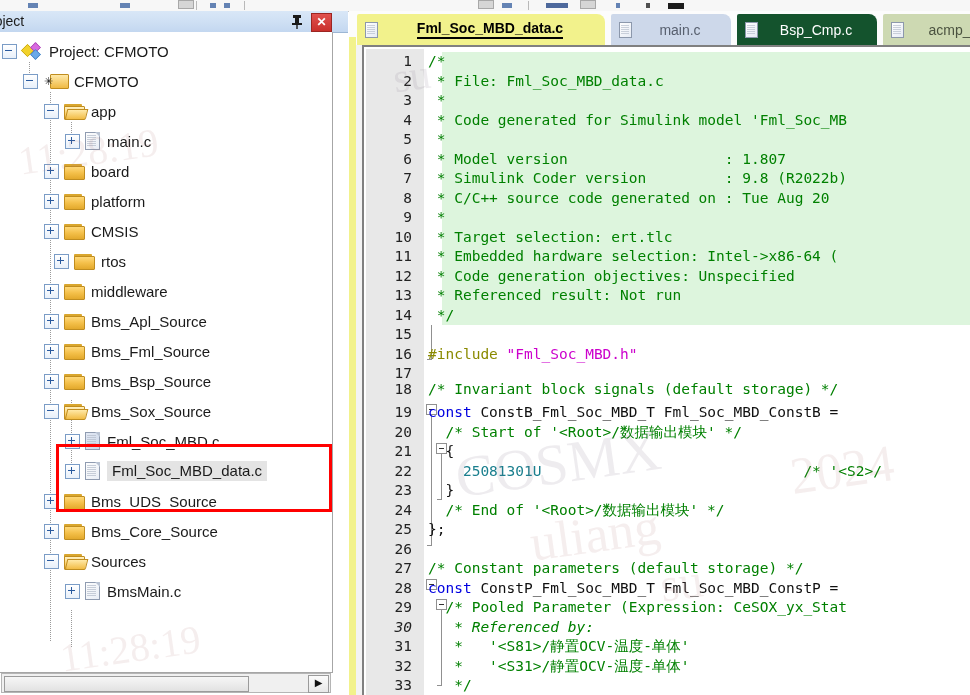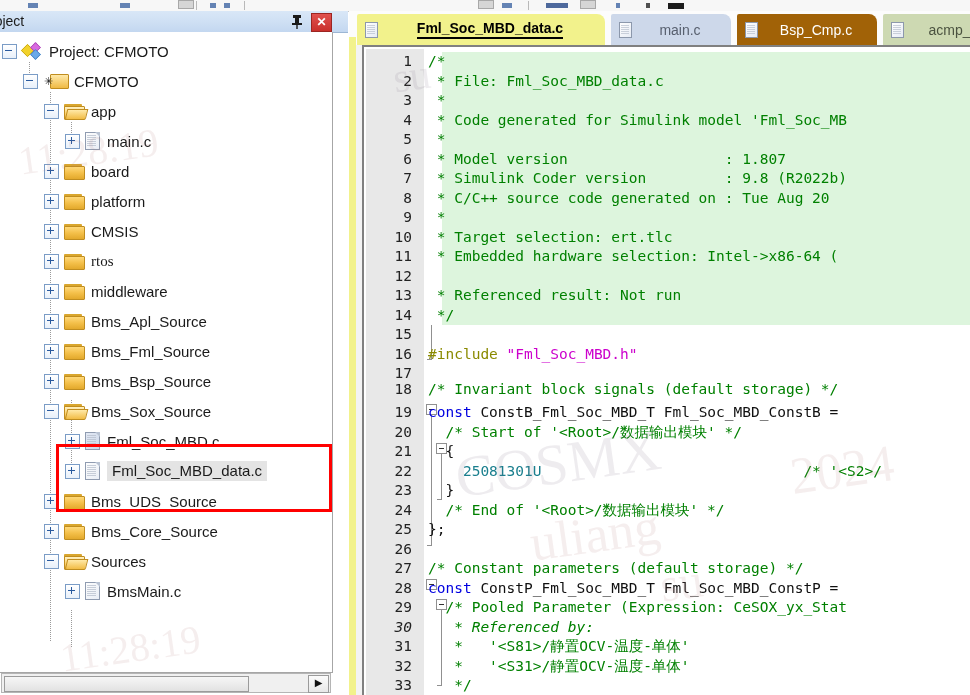--- a/index.html
+++ b/index.html
@@ -295,21 +295,21 @@
     opacity:.7;
   }
   .tab.active { background: #f2f28c; }
   .tab.active .lbl {
     color: #000; font-weight: bold;
     border-bottom: 2px solid #000;
     padding-bottom: 1px;
   }
   .tab.t-blue { background: #cdd8ea; }
   .tab.t-blue .lbl { color: #575f6e; }
-  .tab.t-orange { background: #a16207; }
+  .tab.t-orange { background: #14532d; }
   .tab.t-orange .lbl { color: #ffffff; }
   .tab.t-green { background: #cdd9b2; }
   .tab.t-green .lbl { color: #4b5340; }
 
   .code-area {
     position: absolute; left: 13px; top: 34px;
     width: 608px; height: 650px;
     background: #ffffff;
     border-left: 2px solid #808080;
     border-top: 2px solid #808080;
@@ -492,21 +492,21 @@
             <span class="lbl">platform</span>
           </div>
           <div class="tree-row" style="top: 184px; left: 44px;">
             <div class="expander plus"></div>
             <div class="ico folder">
               <div class="tab"></div>
               <div class="body"></div>
             </div>
             <span class="lbl">CMSIS</span>
           </div>
-          <div class="tree-row" style="top: 214px; left: 44px; font-family: Liberation Serif, serif;">
+          <div class="tree-row" style="top: 214px; left: 54px;">
             <div class="expander plus"></div>
             <div class="ico folder">
               <div class="tab"></div>
               <div class="body"></div>
             </div>
             <span class="lbl">rtos</span>
           </div>
           <div class="tree-row" style="top: 244px; left: 44px;">
             <div class="expander plus"></div>
             <div class="ico folder">
@@ -670,21 +670,21 @@
           <div class="cl hl-comment" style="top: 22.5px; background: linear-gradient(to right, rgb(232, 232, 232) 0px, rgb(232, 232, 232) 58px, rgb(255, 255, 255) 58px, rgb(255, 255, 255) 76px, rgb(221, 245, 221) 76px, rgb(221, 245, 221) 100%);"><span class="lnum">2</span><span class="ctext"><span class="c-com"> * File: Fml_Soc_MBD_data.c</span></span></div>
           <div class="cl hl-comment" style="top: 42px; background: linear-gradient(to right, rgb(232, 232, 232) 0px, rgb(232, 232, 232) 58px, rgb(255, 255, 255) 58px, rgb(255, 255, 255) 76px, rgb(221, 245, 221) 76px, rgb(221, 245, 221) 100%);"><span class="lnum">3</span><span class="ctext"><span class="c-com"> *</span></span></div>
           <div class="cl hl-comment" style="top: 61.5px; background: linear-gradient(to right, rgb(232, 232, 232) 0px, rgb(232, 232, 232) 58px, rgb(255, 255, 255) 58px, rgb(255, 255, 255) 76px, rgb(221, 245, 221) 76px, rgb(221, 245, 221) 100%);"><span class="lnum">4</span><span class="ctext"><span class="c-com"> * Code generated for Simulink model 'Fml_Soc_MB</span></span></div>
           <div class="cl hl-comment" style="top: 81px; background: linear-gradient(to right, rgb(232, 232, 232) 0px, rgb(232, 232, 232) 58px, rgb(255, 255, 255) 58px, rgb(255, 255, 255) 76px, rgb(221, 245, 221) 76px, rgb(221, 245, 221) 100%);"><span class="lnum">5</span><span class="ctext"><span class="c-com"> *</span></span></div>
           <div class="cl hl-comment" style="top: 100.5px; background: linear-gradient(to right, rgb(232, 232, 232) 0px, rgb(232, 232, 232) 58px, rgb(255, 255, 255) 58px, rgb(255, 255, 255) 76px, rgb(221, 245, 221) 76px, rgb(221, 245, 221) 100%);"><span class="lnum">6</span><span class="ctext"><span class="c-com"> * Model version                  : 1.807</span></span></div>
           <div class="cl hl-comment" style="top: 120px; background: linear-gradient(to right, rgb(232, 232, 232) 0px, rgb(232, 232, 232) 58px, rgb(255, 255, 255) 58px, rgb(255, 255, 255) 76px, rgb(221, 245, 221) 76px, rgb(221, 245, 221) 100%);"><span class="lnum">7</span><span class="ctext"><span class="c-com"> * Simulink Coder version         : 9.8 (R2022b)</span></span></div>
           <div class="cl hl-comment" style="top: 139.5px; background: linear-gradient(to right, rgb(232, 232, 232) 0px, rgb(232, 232, 232) 58px, rgb(255, 255, 255) 58px, rgb(255, 255, 255) 76px, rgb(221, 245, 221) 76px, rgb(221, 245, 221) 100%);"><span class="lnum">8</span><span class="ctext"><span class="c-com"> * C/C++ source code generated on : Tue Aug 20 </span></span></div>
           <div class="cl hl-comment" style="top: 159px; background: linear-gradient(to right, rgb(232, 232, 232) 0px, rgb(232, 232, 232) 58px, rgb(255, 255, 255) 58px, rgb(255, 255, 255) 76px, rgb(221, 245, 221) 76px, rgb(221, 245, 221) 100%);"><span class="lnum">9</span><span class="ctext"><span class="c-com"> *</span></span></div>
           <div class="cl hl-comment" style="top: 178.5px; background: linear-gradient(to right, rgb(232, 232, 232) 0px, rgb(232, 232, 232) 58px, rgb(255, 255, 255) 58px, rgb(255, 255, 255) 76px, rgb(221, 245, 221) 76px, rgb(221, 245, 221) 100%);"><span class="lnum">10</span><span class="ctext"><span class="c-com"> * Target selection: ert.tlc</span></span></div>
           <div class="cl hl-comment" style="top: 198px; background: linear-gradient(to right, rgb(232, 232, 232) 0px, rgb(232, 232, 232) 58px, rgb(255, 255, 255) 58px, rgb(255, 255, 255) 76px, rgb(221, 245, 221) 76px, rgb(221, 245, 221) 100%);"><span class="lnum">11</span><span class="ctext"><span class="c-com"> * Embedded hardware selection: Intel-&gt;x86-64 (</span></span></div>
-          <div class="cl hl-comment" style="top: 217.5px; background: linear-gradient(to right, rgb(232, 232, 232) 0px, rgb(232, 232, 232) 58px, rgb(255, 255, 255) 58px, rgb(255, 255, 255) 76px, rgb(221, 245, 221) 76px, rgb(221, 245, 221) 100%);"><span class="lnum">12</span></div>
+          <div class="cl hl-comment" style="top: 217.5px; background: linear-gradient(to right, rgb(232, 232, 232) 0px, rgb(232, 232, 232) 58px, rgb(255, 255, 255) 58px, rgb(255, 255, 255) 76px, rgb(221, 245, 221) 76px, rgb(221, 245, 221) 100%);"><span class="lnum">12</span><span class="ctext"><span class="c-com"> * Code generation objectives: Unspecified</span></span></div>
           <div class="cl hl-comment" style="top: 237px; background: linear-gradient(to right, rgb(232, 232, 232) 0px, rgb(232, 232, 232) 58px, rgb(255, 255, 255) 58px, rgb(255, 255, 255) 76px, rgb(221, 245, 221) 76px, rgb(221, 245, 221) 100%);"><span class="lnum">13</span><span class="ctext"><span class="c-com"> * Referenced result: Not run</span></span></div>
           <div class="cl hl-comment" style="top: 256.5px; background: linear-gradient(to right, rgb(232, 232, 232) 0px, rgb(232, 232, 232) 58px, rgb(255, 255, 255) 58px, rgb(255, 255, 255) 76px, rgb(221, 245, 221) 76px, rgb(221, 245, 221) 100%);"><span class="lnum">14</span><span class="ctext"><span class="c-com"> */</span></span></div>
           <div class="cl" style="top: 276px;"><span class="lnum">15</span><span class="ctext"></span></div>
           <div class="cl" style="top: 295.5px;"><span class="lnum">16</span><span class="ctext"><span class="c-pre">#include </span><span class="c-str">"Fml_Soc_MBD.h"</span></span></div>
           <div class="cl" style="top: 315px;"><span class="lnum">17</span><span class="ctext"></span></div>
           <div class="cl" style="top: 331px;"><span class="lnum">18</span><span class="ctext"><span class="c-com">/* Invariant block signals (default storage) */</span></span></div>
           <div class="cl" style="top: 354px;"><span class="lnum">19</span><span class="ctext"><span class="c-kw">const</span><span class="c-pln"> ConstB_Fml_Soc_MBD_T Fml_Soc_MBD_ConstB = </span></span></div>
           <div class="cl" style="top: 373.5px;"><span class="lnum">20</span><span class="ctext"><span class="c-com">  /* Start of '&lt;Root&gt;/数据输出模块' */</span></span></div>
           <div class="cl" style="top: 393px;"><span class="lnum">21</span><span class="ctext"><span class="c-pln">  {</span></span></div>
           <div class="cl" style="top: 412.5px;"><span class="lnum">22</span><span class="ctext"><span class="c-num">    25081301U</span><span class="c-com">                              /* '&lt;S2&gt;/</span></span></div>

